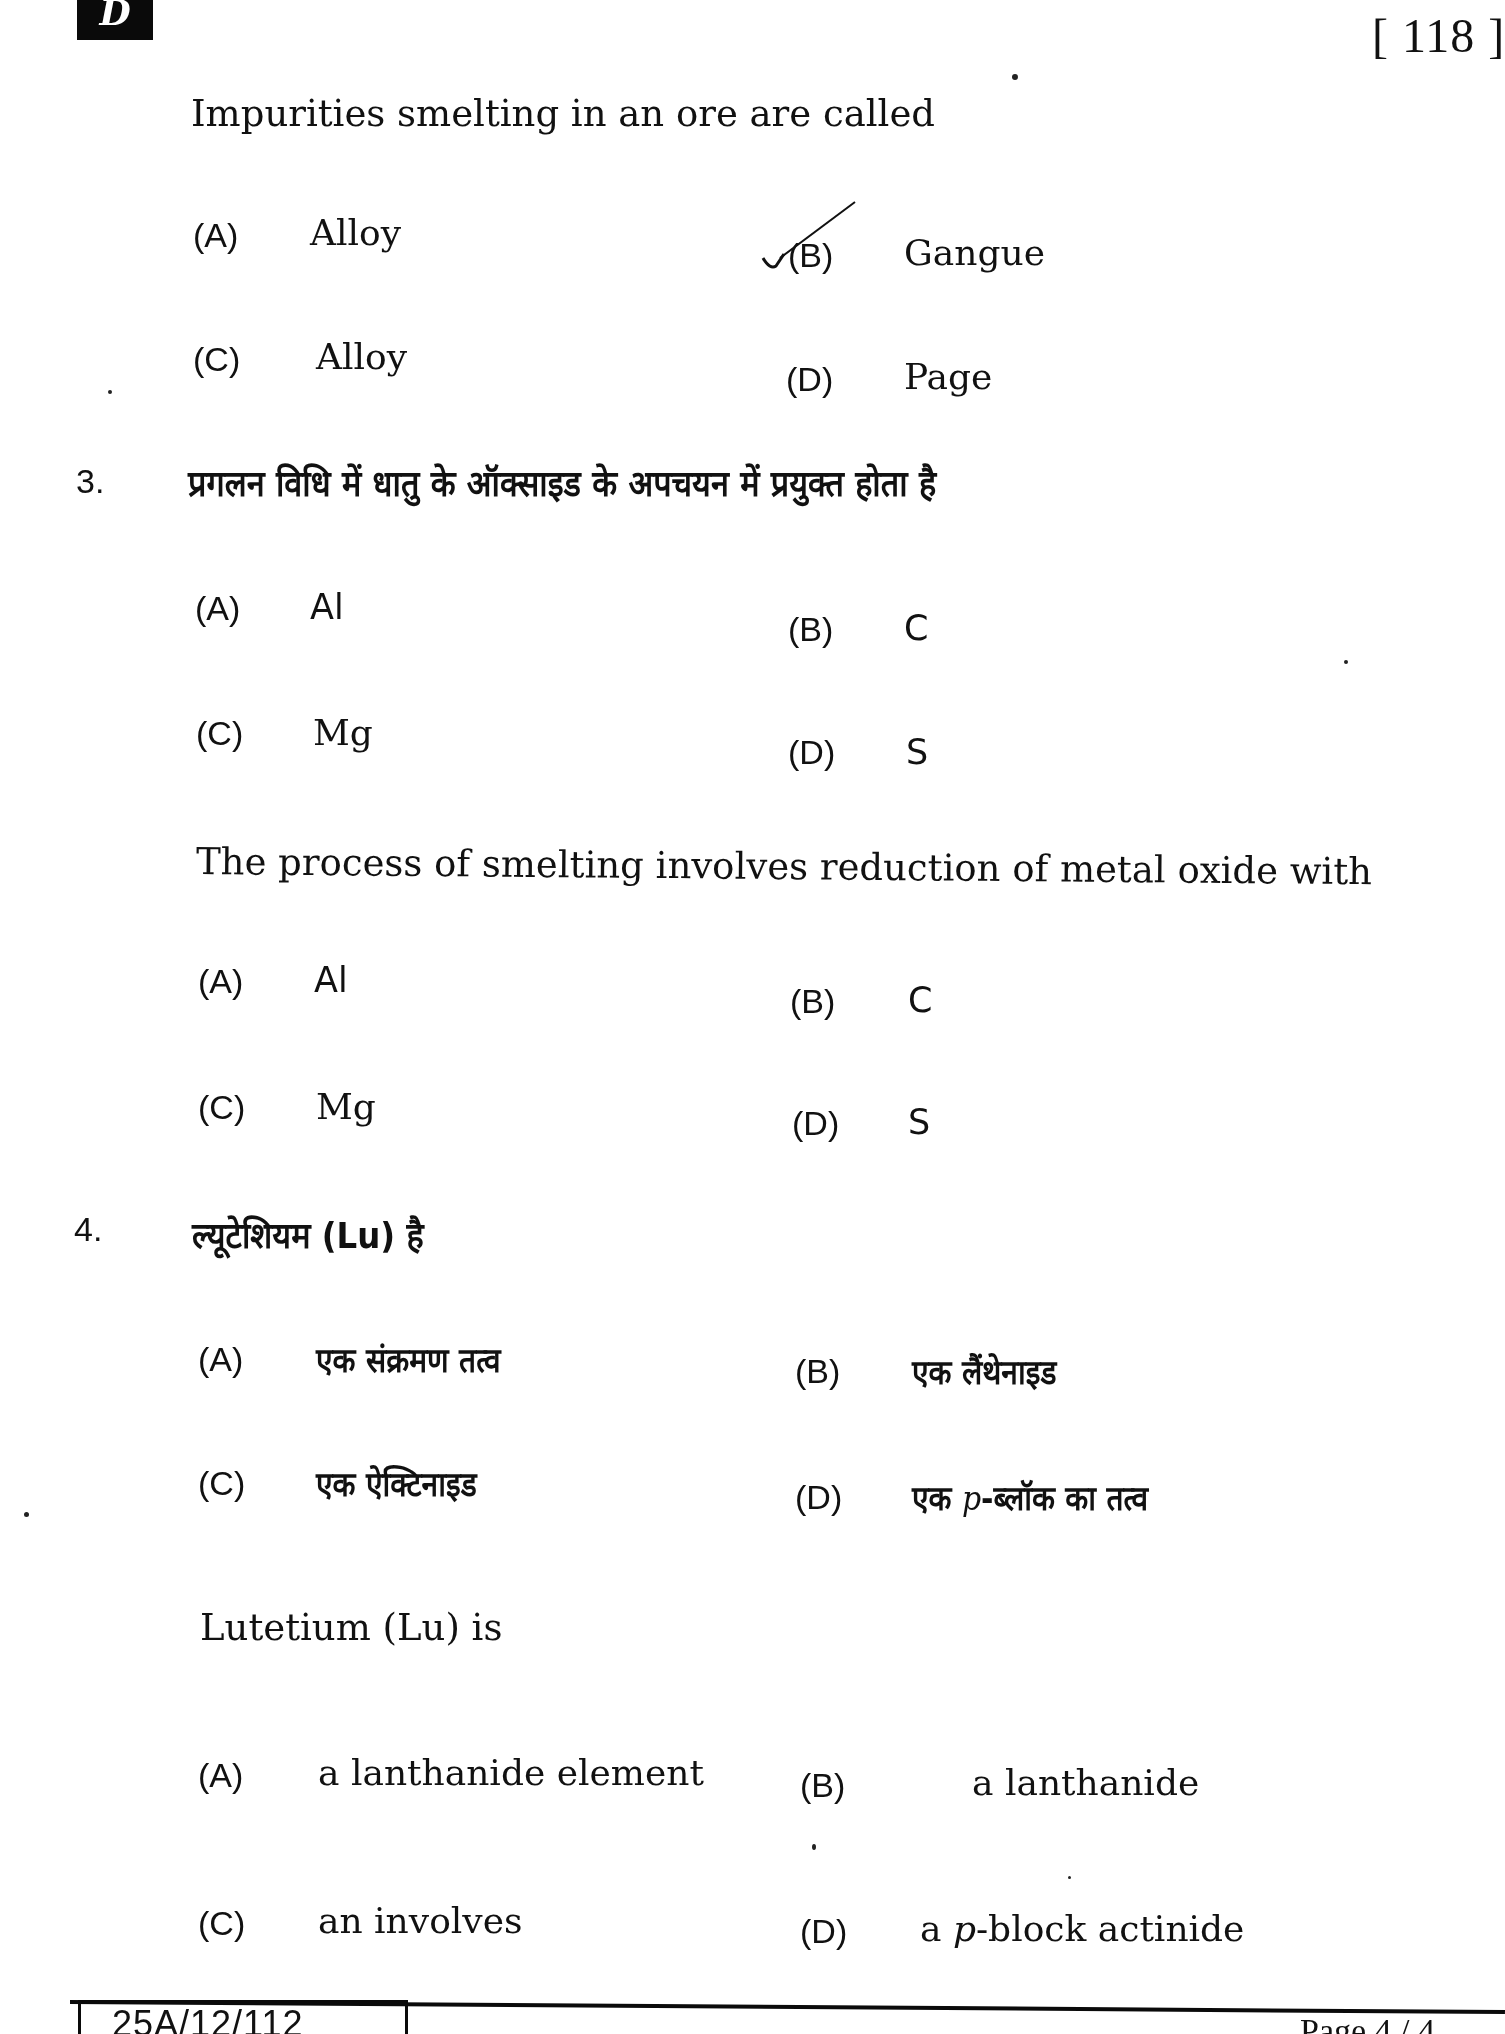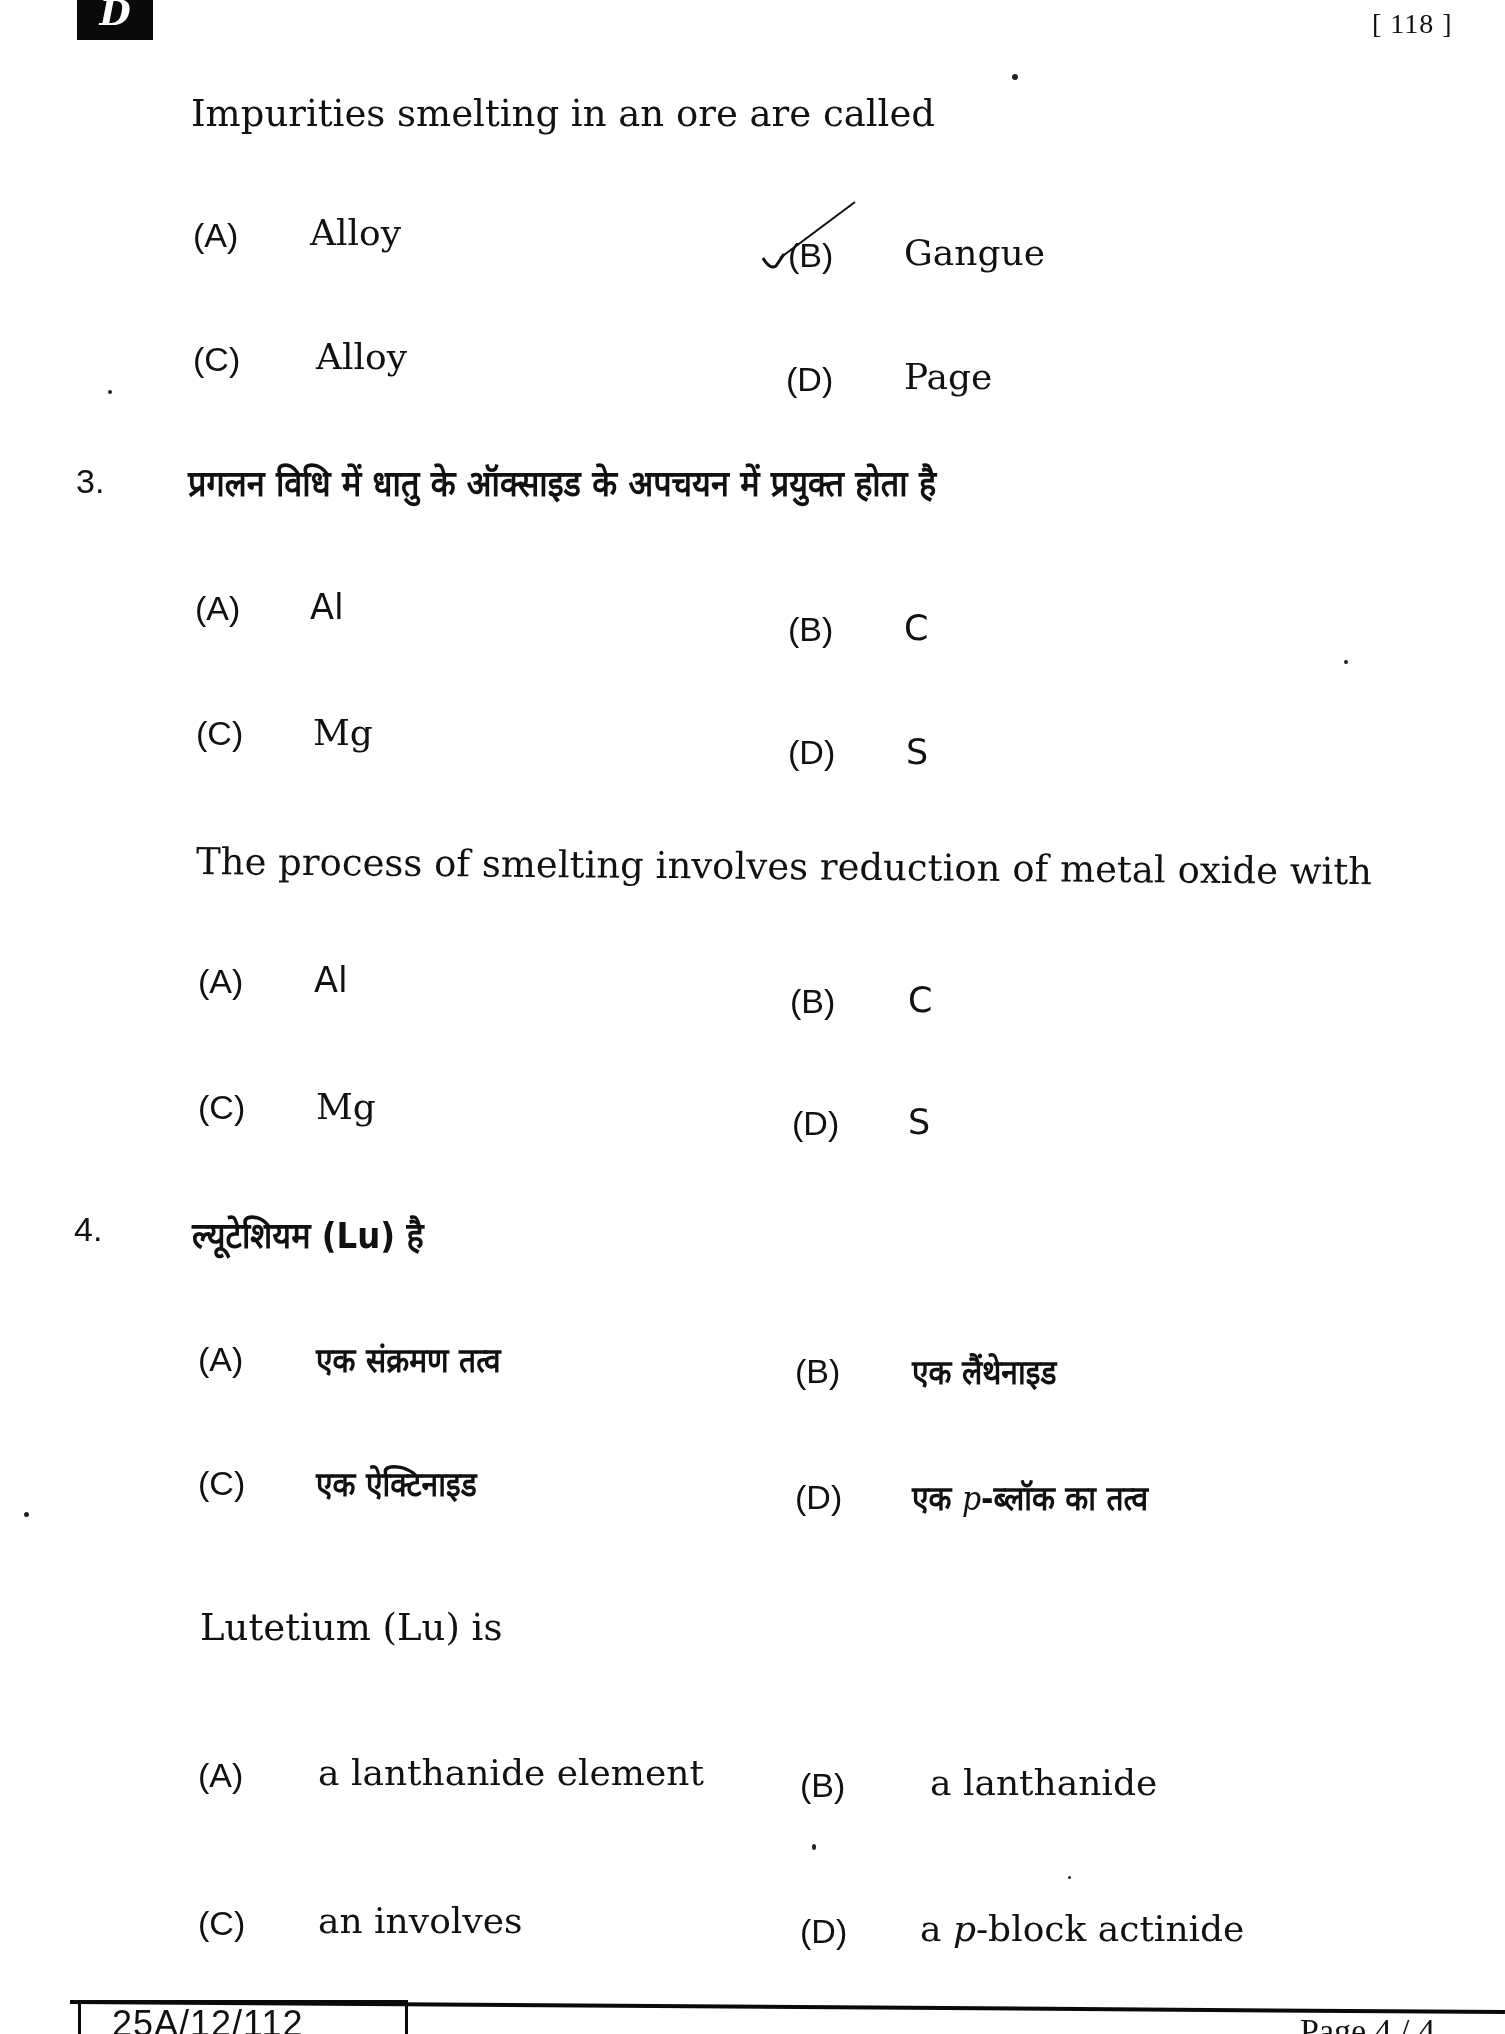--- a/index.html
+++ b/index.html
@@ -24,21 +24,21 @@
       font-family: "DejaVu Serif", serif;
       font-weight: bold;
       font-style: italic;
       font-size: 36px;
       text-align: center;
       line-height: 40px;
     }
     .page-number {
       left: 1372px; top: 8px;
       font-family: "Liberation Serif", serif;
-      font-size: 28px;
+      font-size: 48px;
       letter-spacing: 1px;
     }
     .q-text-en {
       font-family: "DejaVu Serif", serif;
       font-size: 37px;
     }
     .q-text-hi {
       font-family: "DejaVu Sans", sans-serif;
       font-size: 36px;
       font-weight: bold;
@@ -172,21 +172,21 @@
 
 <div class="abs opt-label" style="left:795px; top:1478px;">(D)</div>
 <div class="abs opt-hi" style="left:912px; top:1474px;"><span>एक </span><i class="ital" style="font-family:'DejaVu Serif',serif; font-weight:normal;">p</i><span>-ब्लॉक का तत्व</span></div>
 
 <div class="abs q-text-en" style="left:200px; top:1606px;">Lutetium (Lu) is</div>
 
 <div class="abs opt-label" style="left:198px; top:1756px;">(A)</div>
 <div class="abs opt-en" style="left:318px; top:1752px;">a lanthanide element</div>
 
 <div class="abs opt-label" style="left:800px; top:1766px;">(B)</div>
-<div class="abs opt-en" style="left:930px; top:1762px;">a lanthanide</div>
+<div class="abs opt-en" style="left:972px; top:1762px;">a lanthanide</div>
 
 <div class="abs opt-label" style="left:198px; top:1904px;">(C)</div>
 <div class="abs opt-en" style="left:318px; top:1900px;">an involves</div>
 
 <div class="abs opt-label" style="left:800px; top:1912px;">(D)</div>
 <div class="abs opt-en" style="left:920px; top:1908px;"><span>a </span><i class="ital">p</i><span>-block actinide</span></div>
 
 <div class="abs footer-line"></div>
 <div class="abs footer-code-box"></div>
 <div class="abs footer-code">25A/12/112</div>

